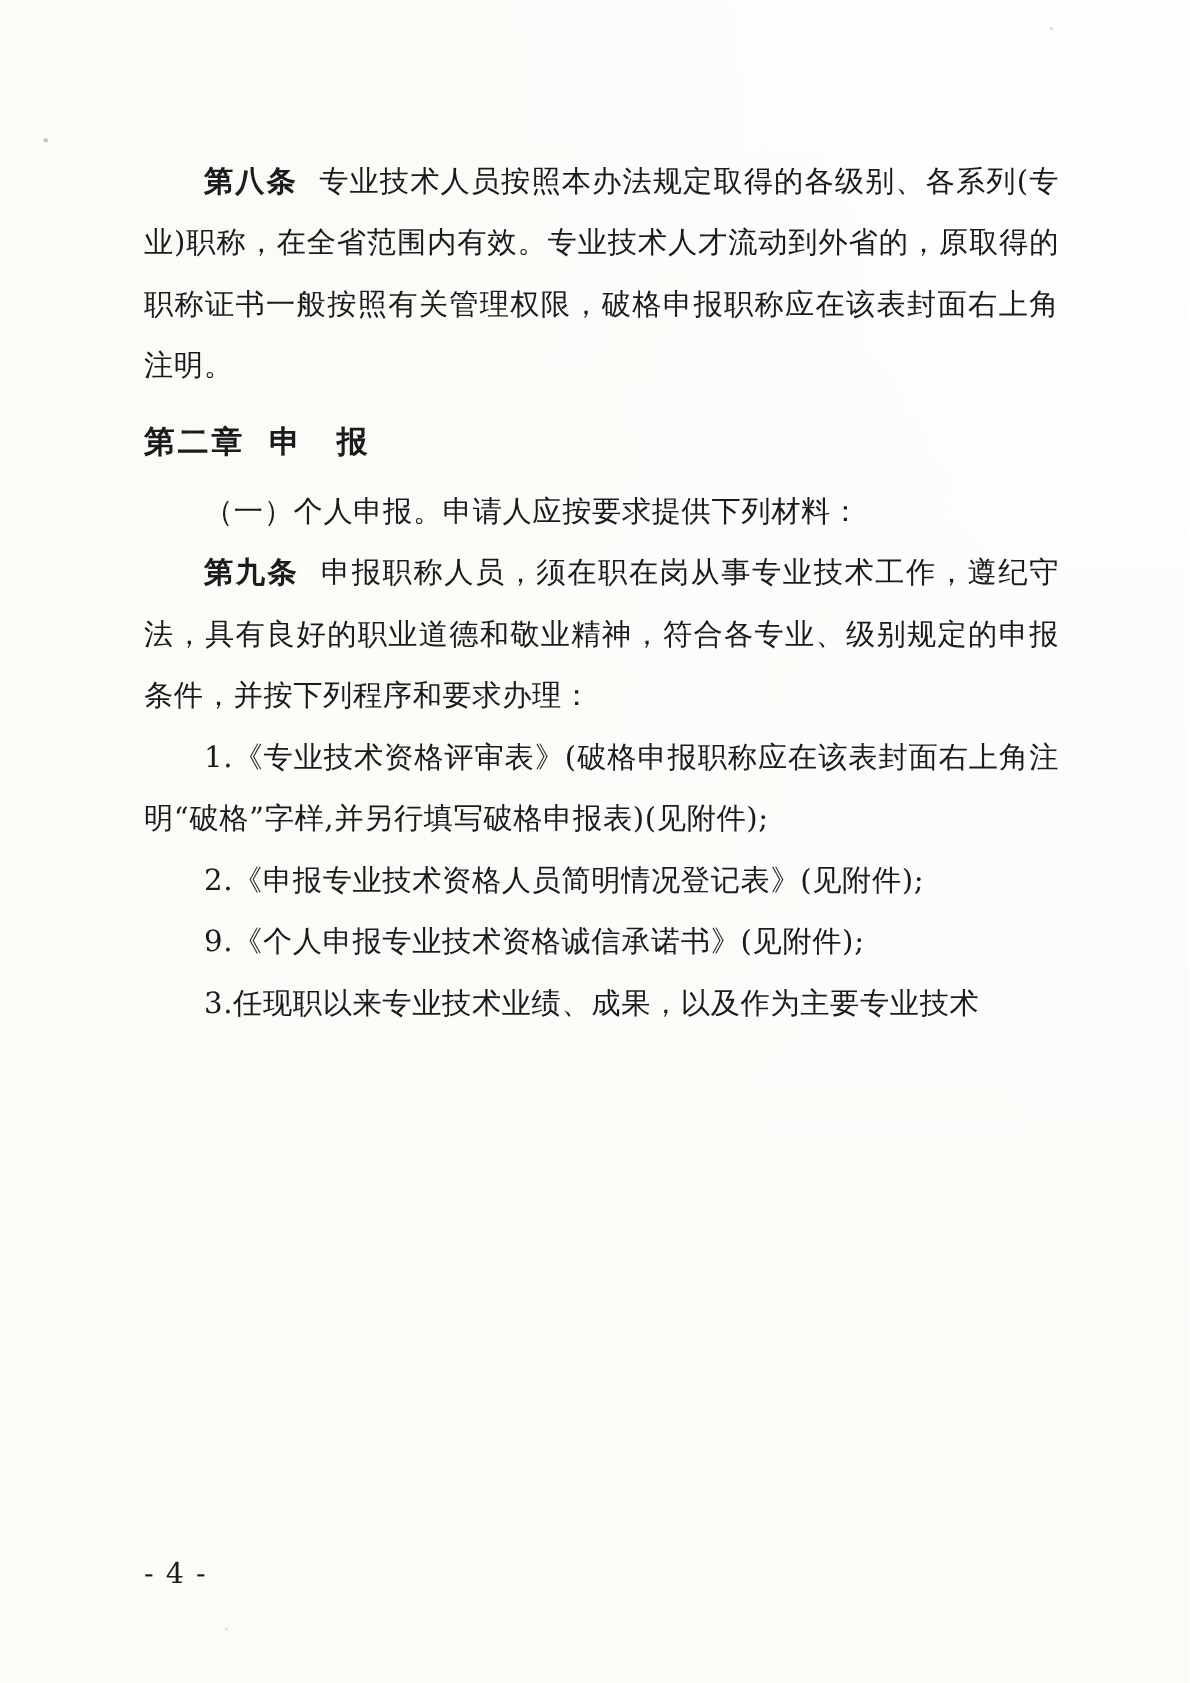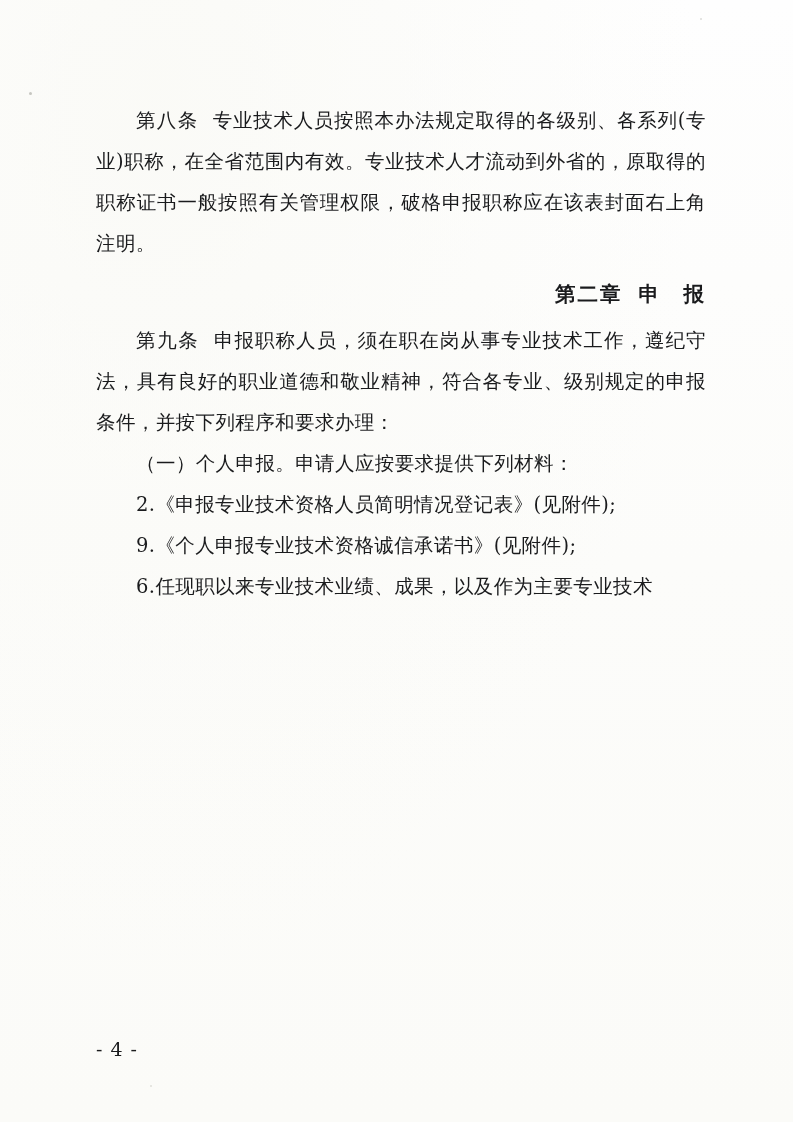--- a/index.html
+++ b/index.html
@@ -41,31 +41,31 @@
     letter-spacing: 0.4px;
     text-align: justify;
     text-justify: inter-ideograph;
     margin: 0 0 0 0;
     color: #1a1b1d;
   }
   .indent2 {
     text-indent: 40px;
   }
   .lead {
-    font-weight: normal;
+    font-weight: bold;
     letter-spacing: 1px;
   }
   .lead-gap {
     display: inline-block;
     width: 14px;
   }
   .chapter {
     font-size: 20.5px;
     line-height: 48px;
-    text-align: right;
+    text-align: left;
     font-weight: bold;
     letter-spacing: 2px;
     margin: 6px 0 2px 0;
     color: #1a1b1d;
   }
   .chapter .sp {
     display: inline-block;
     width: 16px;
   }
   .footer {
@@ -96,29 +96,30 @@
   <div class="speck s1"></div>
   <div class="speck s2"></div>
   <div class="speck s3"></div>
 
   <div class="content">
 
     <p class="para indent2"><span class="lead">第八条</span><span class="lead-gap"></span><span>专业技术人员按照本办法规定取得的各级别、各系列(专业)职称，在全省范围内有效。专业技术人才流动到外省的，原取得的职称证书一般按照有关管理权限，破格申报职称应在该表封面右上角注明。</span></p>
 
     <p class="chapter"><span>第二章</span><span class="sp"></span><span>申　报</span></p>
 
+    <p class="para indent2">（一）个人申报。申请人应按要求提供下列材料：</p>
+
     <p class="para indent2"><span class="lead">第九条</span><span class="lead-gap"></span><span>申报职称人员，须在职在岗从事专业技术工作，遵纪守法，具有良好的职业道德和敬业精神，符合各专业、级别规定的申报条件，并按下列程序和要求办理：</span></p>
 
-    <p class="para indent2">（一）个人申报。申请人应按要求提供下列材料：</p>
-
+    <p class="para indent2">1.《专业技术资格评审表》(破格申报职称应在该表封面右上角注明“破格”字样,并另行填写破格申报表)(见附件);</p>
 
     <p class="para indent2">2.《申报专业技术资格人员简明情况登记表》(见附件);</p>
 
     <p class="para indent2">9.《个人申报专业技术资格诚信承诺书》(见附件);</p>
 
 
 
-    <p class="para indent2">6.任现职以来专业技术业绩、成果，以及作为主要专业技术</p>
+    <p class="para indent2">3.任现职以来专业技术业绩、成果，以及作为主要专业技术</p>
 
   </div>
 
   <div class="footer">- 4 -</div>
 </div>
 
 </body></html>

